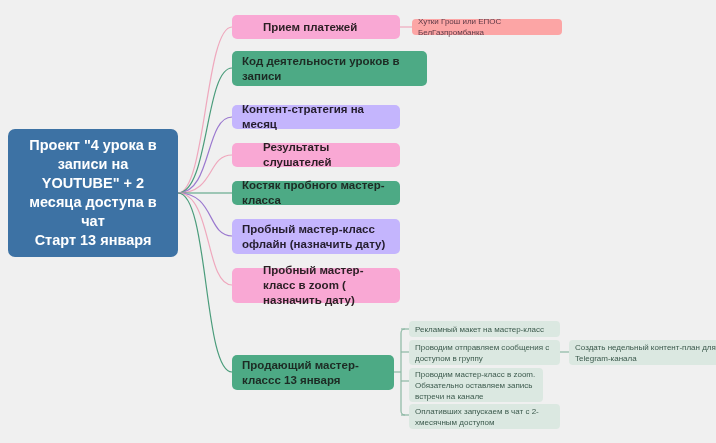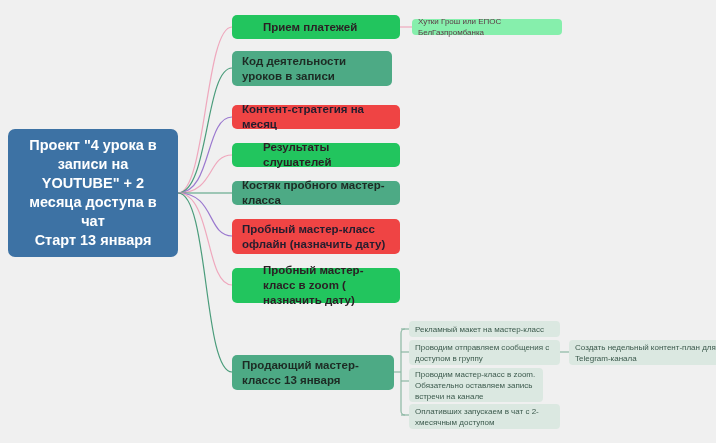--- a/index.html
+++ b/index.html
@@ -56,35 +56,35 @@
   }
 
   
   .node.l1 {
     font-size: 11.5px;
     font-weight: bold;
     line-height: 15px;
     padding: 6px 10px;
   }
   .node.l1.green  { background: #4daa85; color: #1d2b24; }
-  .node.l1.pink   { background: #22c55e; color: #2b1f24; padding-left: 31px; }
-  .node.l1.purple { background: #ef4444; color: #241d2e; }
+  .node.l1.pink   { background: #f9a8d4; color: #2b1f24; padding-left: 31px; }
+  .node.l1.purple { background: #c4b5fd; color: #241d2e; }
 
   
   .node.l2 {
     background: #dbe8e1;
     color: #3c5a4d;
     font-size: 8px;
     font-weight: normal;
     line-height: 11px;
     border-radius: 4px;
     padding: 0 6px;
   }
   .node.note {
-    background: #86efac;
+    background: #fca5a5;
     color: #5d3a46;
     font-size: 8px;
     font-weight: normal;
     line-height: 11px;
     border-radius: 4px;
     padding: 4px 6px;
   }
 </style>
 </head>
 <body>
@@ -124,21 +124,21 @@
       <span>месяца доступа в</span><br>
       <span>чат</span><br>
       <span>Старт 13 января</span>
     </span>
   </div>
 
   <div class="node l1 pink" style="left:232px; top:15px; width:168px; height:24px;">
     <span class="txt">Прием платежей</span>
   </div>
 
-  <div class="node l1 green" style="left:232px; top:51px; width:160px; height:35px;">
+  <div class="node l1 green" style="left:232px; top:51px; width:195px; height:35px;">
     <span class="txt">Код деятельности уроков в записи</span>
   </div>
 
   <div class="node l1 purple" style="left:232px; top:105px; width:168px; height:24px;">
     <span class="txt">Контент-стратегия на месяц</span>
   </div>
 
   <div class="node l1 pink" style="left:232px; top:143px; width:168px; height:24px;">
     <span class="txt">Результаты слушателей</span>
   </div>

